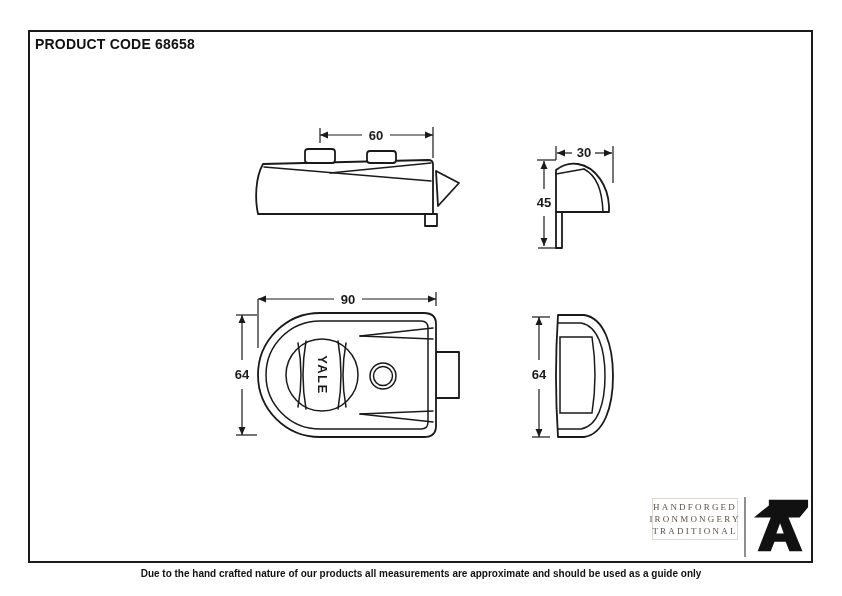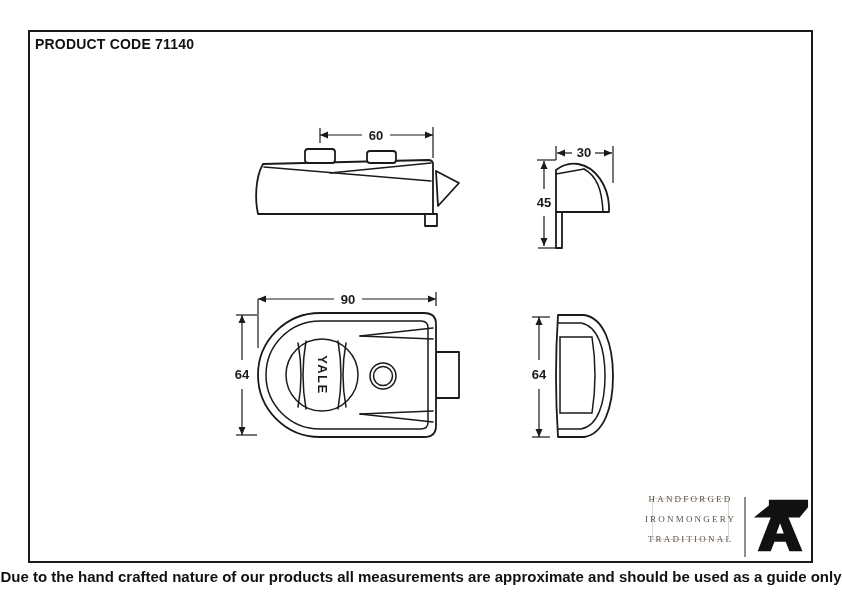--- a/index.html
+++ b/index.html
@@ -17,41 +17,41 @@
   }
   svg.drawing{position:absolute;left:0;top:0;}
   svg.drawing text{
     font-family:"Liberation Sans",sans-serif;font-size:13px;font-weight:700;fill:#1a1a1a;
   }
   .outline{fill:#ffffff;stroke:#1a1a1a;stroke-width:1.8;stroke-linejoin:round;}
   .thin{fill:none;stroke:#1a1a1a;stroke-width:1.5;stroke-linecap:round;}
   .dim{stroke:#1a1a1a;stroke-width:1.2;fill:none;}
   .logo-block{position:absolute;left:652px;top:497px;width:160px;height:62px;}
   .logo-text{
-    position:absolute;left:0;top:1px;width:77px;height:42px;
+    position:absolute;left:0;top:1px;width:86px;height:42px;
     border:1px solid #dcd8d2;box-sizing:border-box;
-    display:flex;flex-direction:column;justify-content:center;align-items:center;gap:10px;
+    display:flex;flex-direction:column;justify-content:center;align-items:center;gap:2px;
   }
   .logo-text span{
     font-family:"Liberation Serif",serif;font-size:9px;letter-spacing:2.2px;
     color:#5d5248;white-space:nowrap;
   }
   .logo-divider{position:absolute;left:92px;top:0;width:2px;height:60px;background:#8f8f8f;}
   .logo-anvil{position:absolute;left:101px;top:0;width:56px;height:56px;}
   .disclaimer{
     position:absolute;left:0;top:568px;width:842px;text-align:center;
-    font-size:15px;font-weight:700;color:#111;
+    font-size:10px;font-weight:700;color:#111;
   }
 </style>
 </head>
 <body>
 
 <div class="border-box"></div>
 
-<div class="product-code">PRODUCT CODE 71140</div>
+<div class="product-code">PRODUCT CODE 68658</div>
 
 <svg class="drawing" width="842" height="596" viewBox="0 0 842 596">
   <defs>
     <marker id="ah" markerWidth="10" markerHeight="9" refX="8.5" refY="4" orient="auto-start-reverse" markerUnits="userSpaceOnUse">
       <path d="M0.5,0.5 L8.5,4 L0.5,7.5 Z" fill="#1a1a1a"></path>
     </marker>
   </defs>
 
   <g>
     <path class="outline" d="M436,171 L459,183 L438,206 Z"></path>

